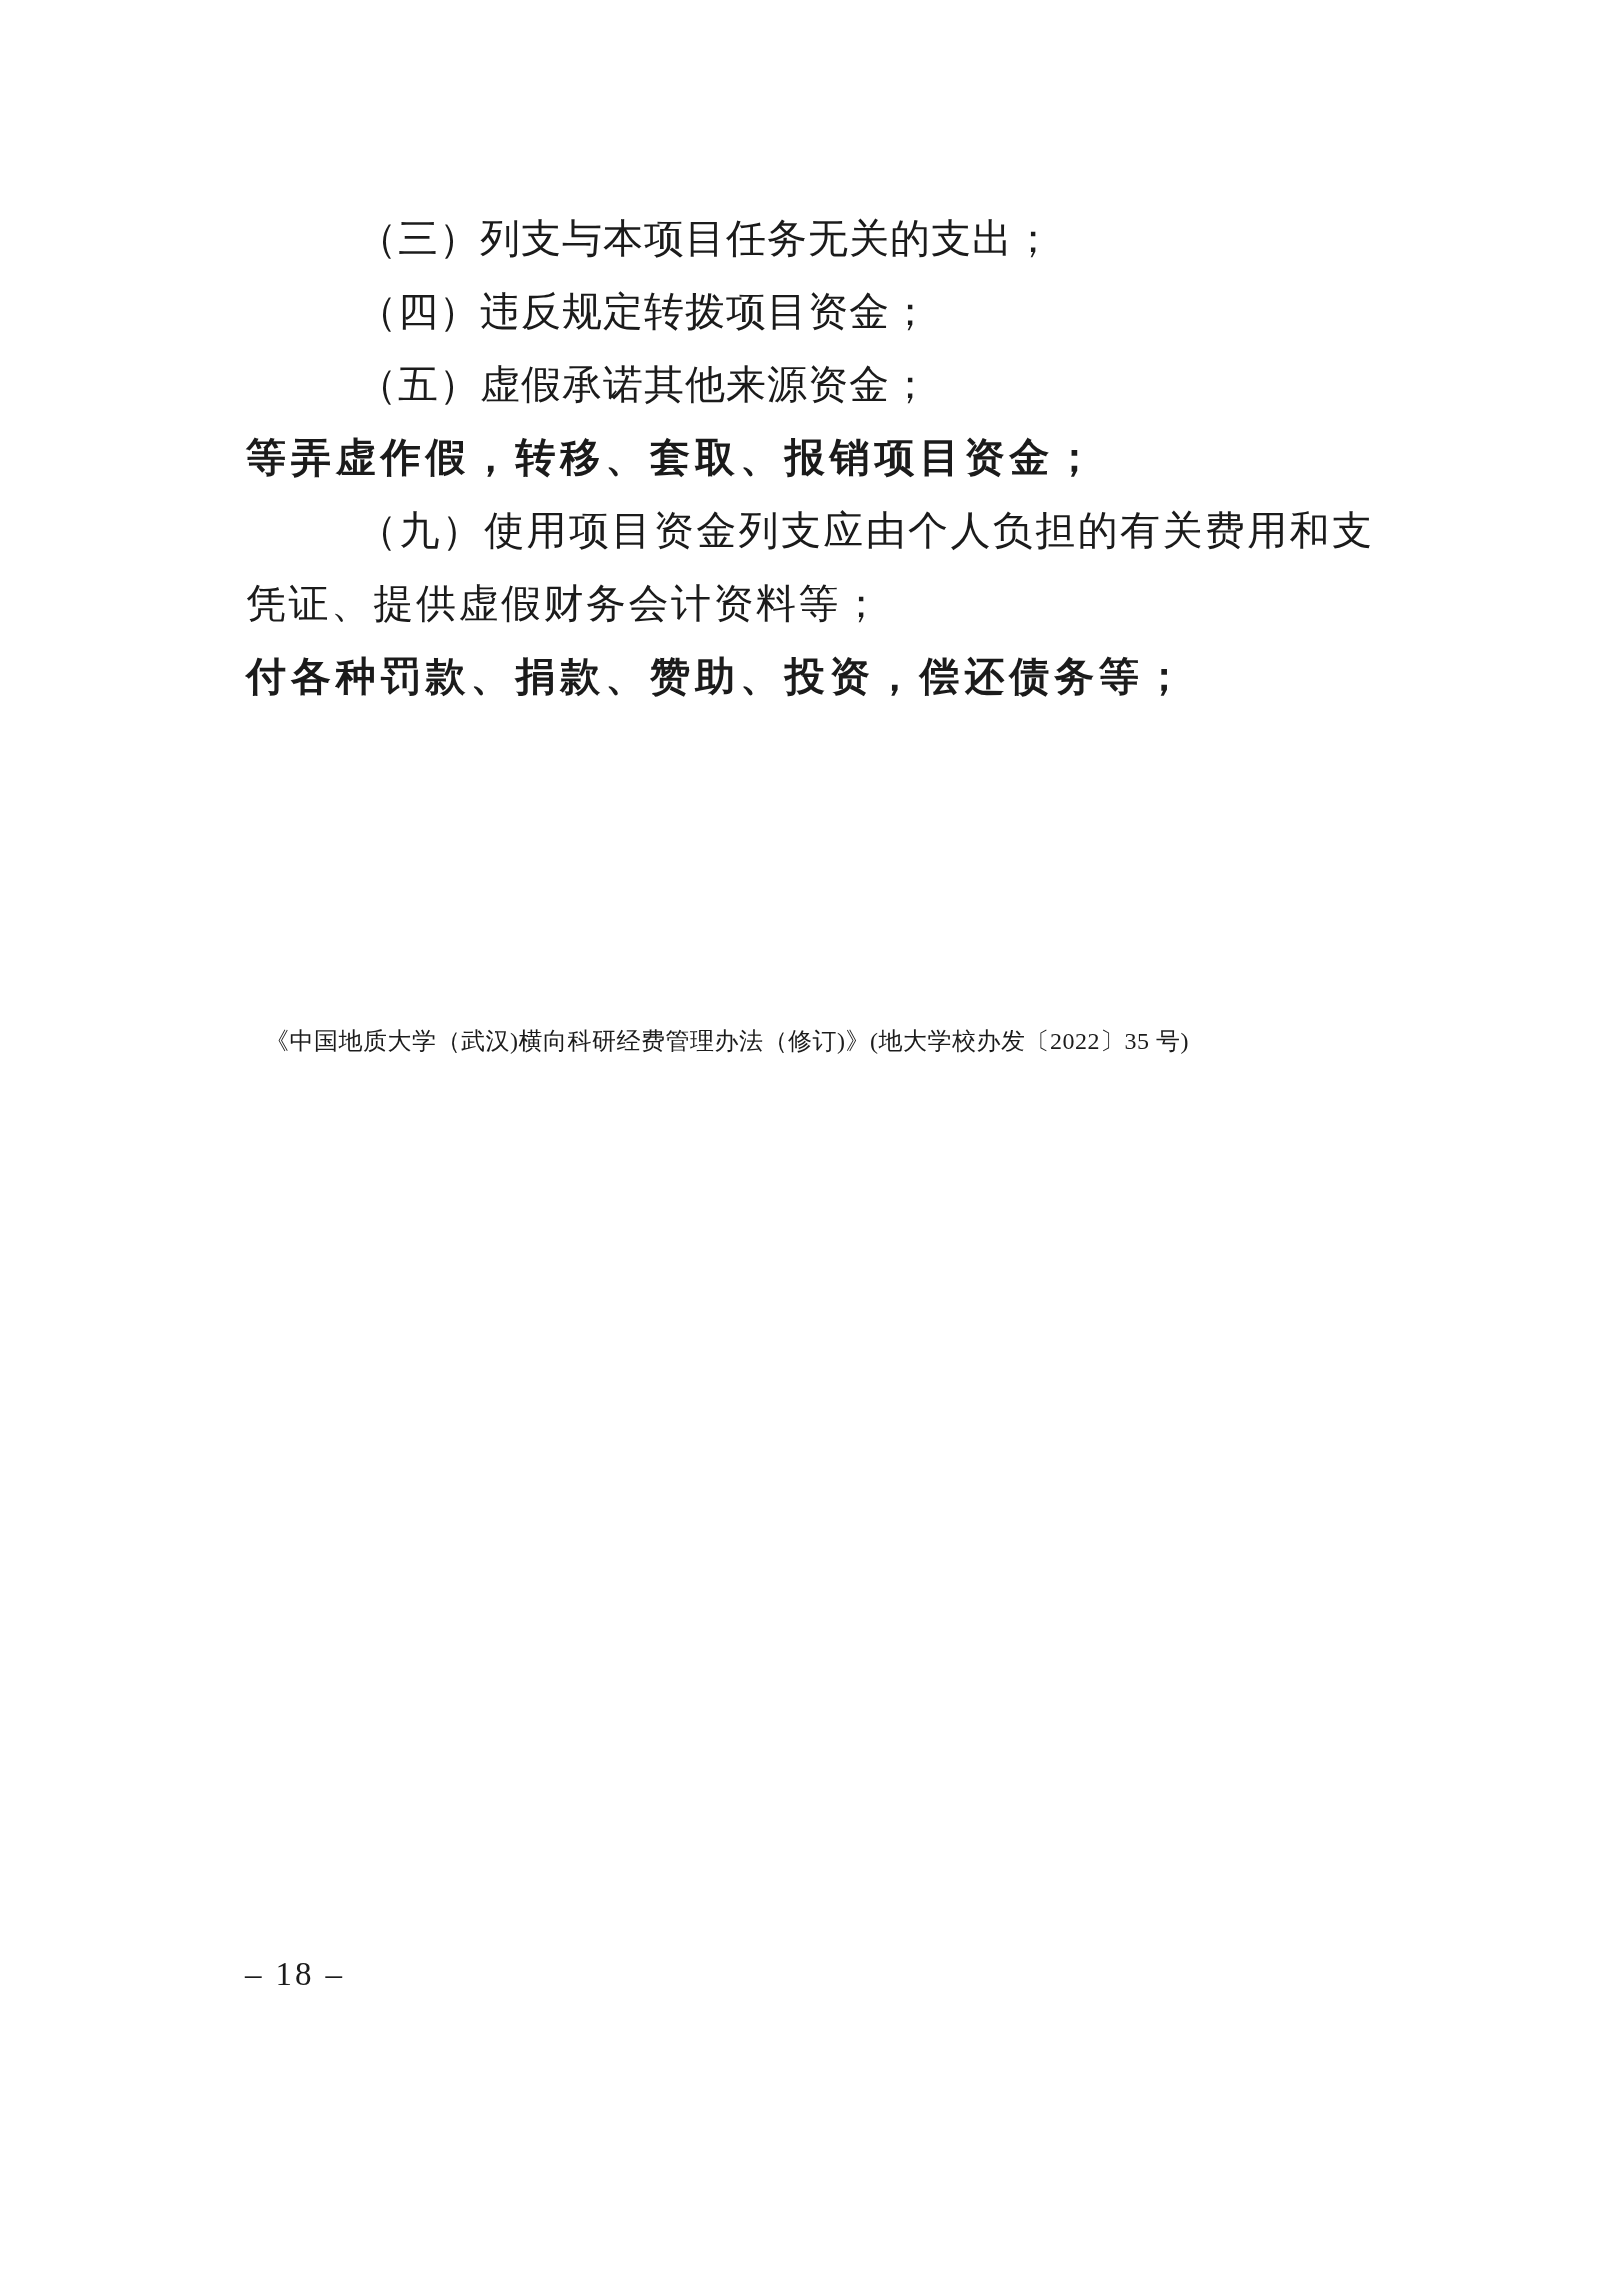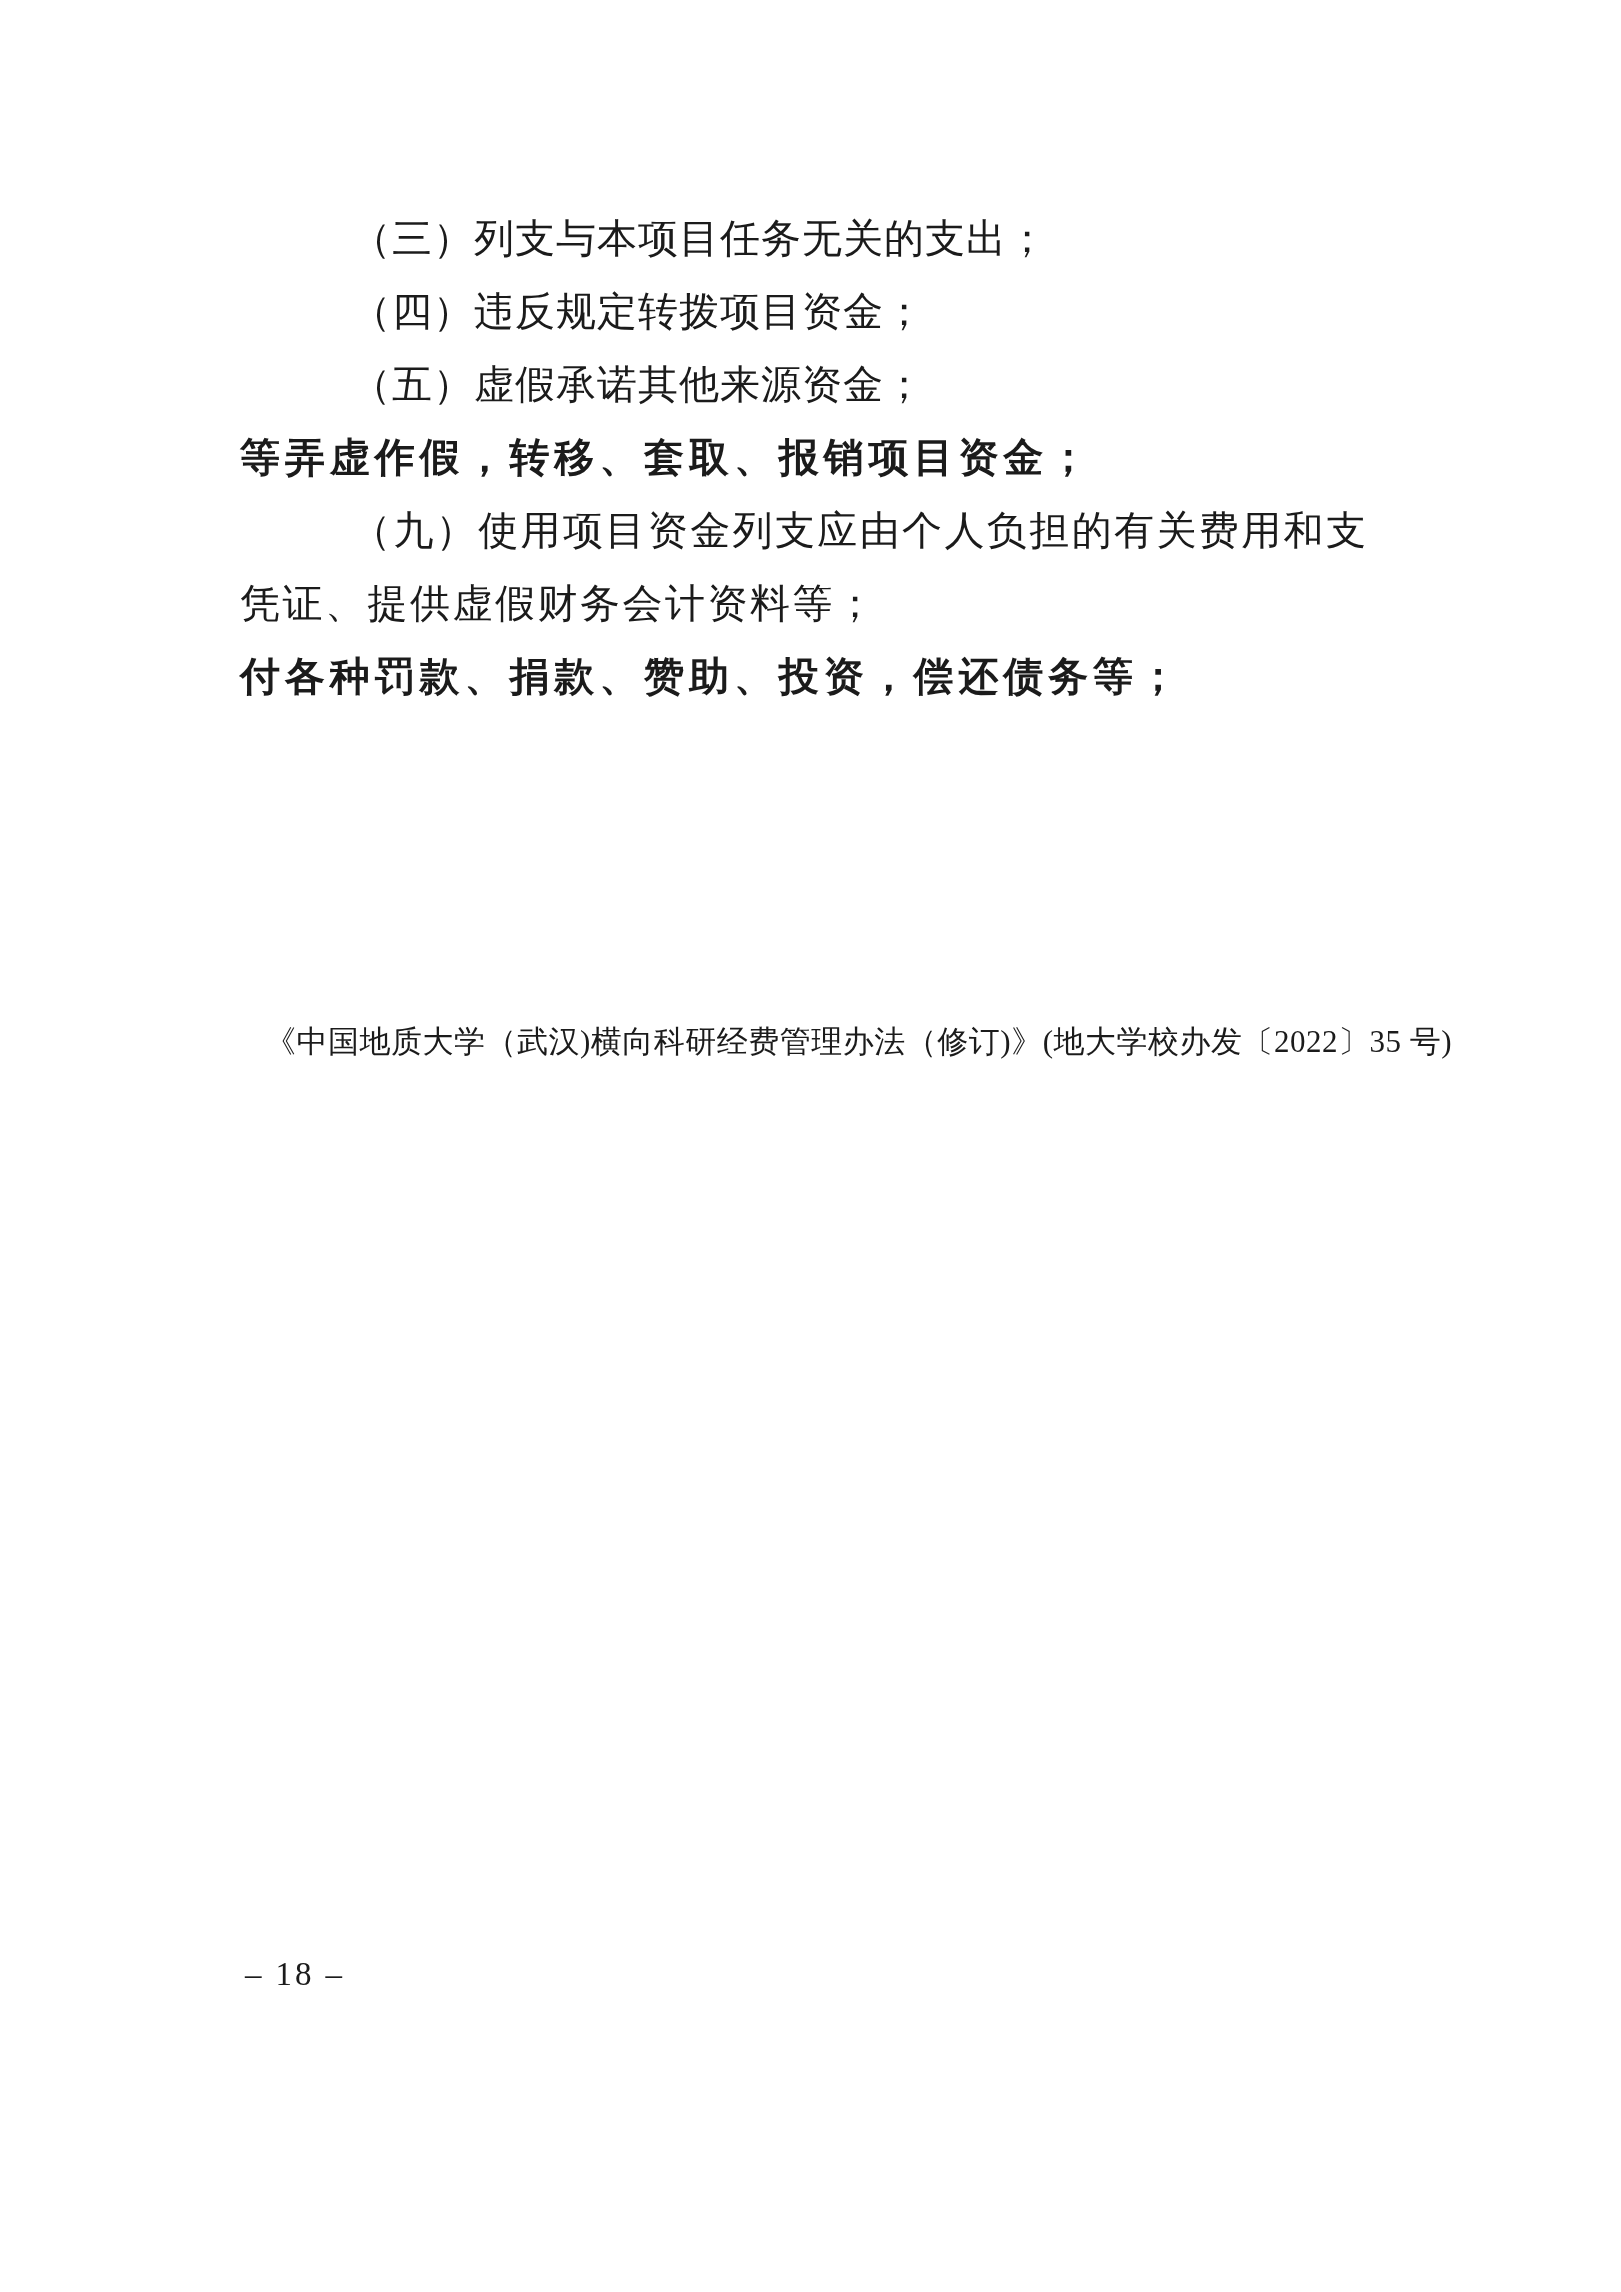--- a/index.html
+++ b/index.html
@@ -11,21 +11,21 @@
     position: relative;
     width: 1621px;
     height: 2293px;
     background: #ffffff;
     font-family: "Liberation Serif", "DejaVu Serif", serif;
     color: #1b1b1b;
     overflow: hidden;
   }
   .body-text {
     position: absolute;
-    left: 240px;
+    left: 246px;
     top: 202px;
     width: 1127px;
   }
   .ln {
     margin: 0;
     padding: 0;
     font-size: 40px;
     line-height: 73px;
     height: 73px;
     white-space: nowrap;
@@ -46,21 +46,21 @@
     font-weight: bold;
   }
   .spread-small {
     letter-spacing: 2.5px;
   }
   .citation {
     position: absolute;
     left: 265px;
     top: 1021px;
     margin: 0;
-    font-size: 31px;
+    font-size: 24px;
     line-height: 41px;
     letter-spacing: 0.5px;
     white-space: nowrap;
   }
   .page-number {
     position: absolute;
     left: 245px;
     top: 1956px;
     font-size: 33px;
     letter-spacing: 2.9px;

